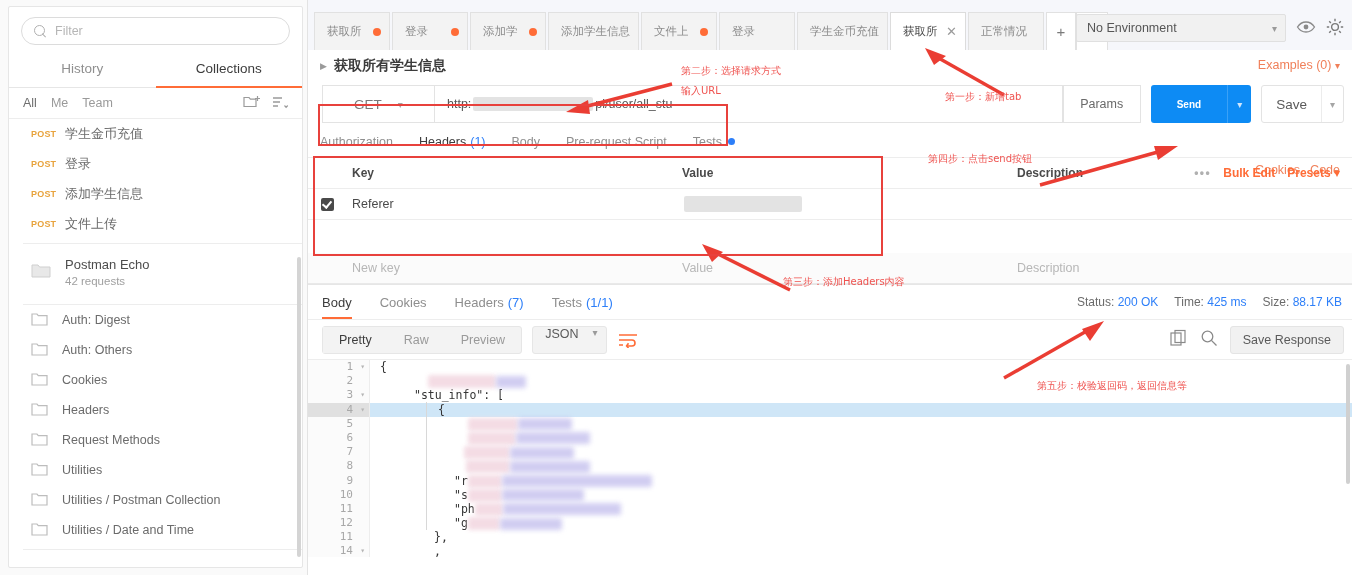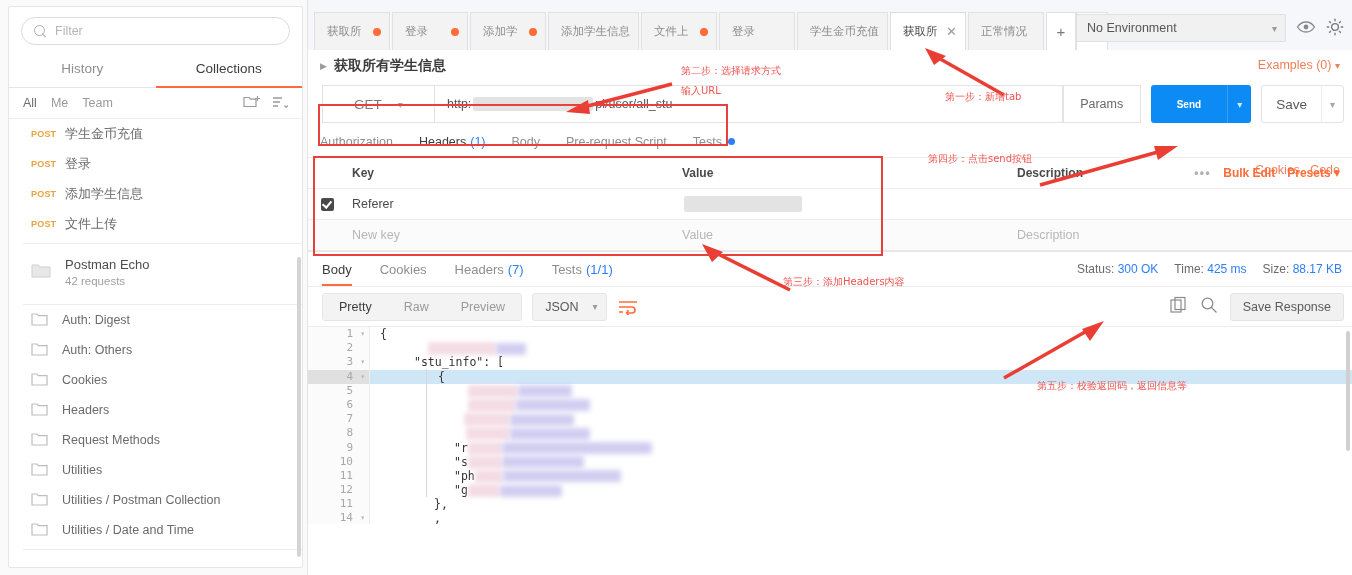--- a/index.html
+++ b/index.html
@@ -169,21 +169,21 @@
   .hdr-table { width: 100%; }
   .hdr-head, .hdr-row, .hdr-new {
     display: flex; align-items: center; height: 31px; border-bottom: 1px solid #ededed;
   }
   .hdr-head { color: #4a4a4a; font-weight: bold; font-size: 12px; }
   .c-chk { width: 38px; display: flex; align-items: center; justify-content: center; flex: 0 0 auto; }
   .c-key { width: 330px; flex: 0 0 auto; padding-left: 6px; }
   .c-val { width: 335px; flex: 0 0 auto; padding-left: 6px; }
   .c-desc { flex: 1; padding-left: 6px; }
   .hdr-row { font-size: 12.5px; color: #4a4a4a; }
-  .hdr-new { color: #b7b7b7; font-size: 12.5px; background: #fbfbfb; border-bottom: 1px solid #e9e9e9;}
+  .hdr-new { color: #b7b7b7; font-size: 12.5px; background: #fbfbfb; border-bottom: 1px solid #e9e9e9; margin-top: 33px;}
   .chkbox { width: 13px; height: 13px; background: #4a4a4a; border-radius: 2px; position: relative; }
   .chkbox::after {
     content: ""; position: absolute; left: 3px; top: 1px; width: 4px; height: 7px;
     border: solid #fff; border-width: 0 2px 2px 0; transform: rotate(40deg);
   }
   .hdr-tools { position: absolute; right: 12px; display: flex; align-items: center; gap: 12px; font-size: 12px; }
   .hdr-tools .dots { color: #b0b0b0; letter-spacing: 1.5px; }
   .hdr-tools .lk { color: #ff6c37; cursor: pointer; }
 
   .resp-split { border-top: 1px solid #e6e6e6; }
@@ -193,21 +193,21 @@
   .resptabs .rt.active::after { content: ""; position: absolute; left: 0; right: 0; bottom: 0; height: 2px; background: #ff6c37; }
   .statusbar { position: absolute; right: 10px; display: flex; gap: 16px; font-size: 12px; color: #6a6a6a; }
   .statusbar b { font-weight: normal; color: #2d7ff9; }
 
   .viewbar { display: flex; align-items: center; height: 40px; padding-left: 14px; gap: 10px; position: relative; border-top: 1px solid #ededed;}
   .segctl { display: flex; background: #f3f3f3; border: 1px solid #e6e6e6; border-radius: 3px; height: 28px; }
   .segctl div { display: flex; align-items: center; padding: 0 16px; font-size: 12.5px; color: #9a9a9a; cursor: pointer; }
   .segctl div.on { color: #3c3c3c; background: #f3f3f3; }
   .jsonsel {
     height: 28px; border: 1px solid #e6e6e6; background: #f3f3f3; border-radius: 3px;
-    display: flex; align-items: center; padding: 0 8px 0 12px; gap: 14px; font-size: 12.5px; color: #5a5a5a; cursor: pointer;
+    display: flex; align-items: flex-start; padding: 0 8px 0 12px; gap: 14px; font-size: 12.5px; color: #5a5a5a; cursor: pointer;
   }
   .wrapico { width: 22px; height: 22px; display:flex; align-items:center; justify-content:center; cursor: pointer;}
   .viewright { position: absolute; right: 8px; display: flex; align-items: center; gap: 12px; }
   .saveresp { height: 28px; background: #f1f1f1; border: 1px solid #e4e4e4; border-radius: 3px; display: flex; align-items: center; padding: 0 12px; font-size: 12.5px; color: #5a5a5a; cursor: pointer;}
 
   .codearea { position: relative; height: 198px; overflow: hidden; border-top: 1px solid #ededed; background: #fff; }
   .gutter {
     position: absolute; left: 0; top: 0; width: 62px; height: 100%;
     background: #fbfbfb; border-right: 1px solid #ededed;
     font-family: "DejaVu Sans Mono", "Liberation Mono", monospace; font-size: 11px; color: #a8a8a8;
@@ -518,21 +518,21 @@
           <span>Headers</span>
           <span class="cnt">(7)</span>
         </div>
         <div class="rt">
           <span>Tests</span>
           <span class="cnt">(1/1)</span>
         </div>
         <div class="statusbar">
           <span>
             <span>Status:</span>
-            <b>300 OK</b>
+            <b>200 OK</b>
           </span>
           <span>
             <span>Time:</span>
             <b>425 ms</b>
           </span>
           <span>
             <span>Size:</span>
             <b>88.17 KB</b>
           </span>
         </div>

